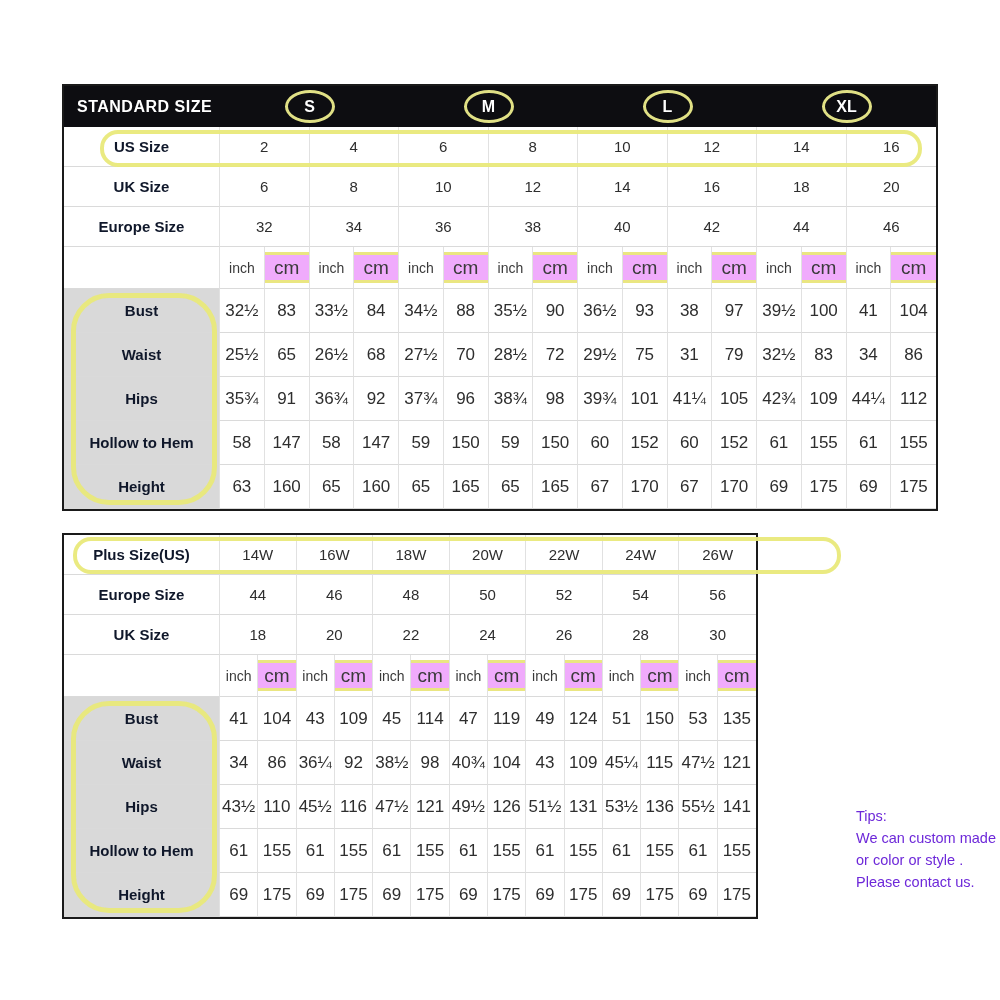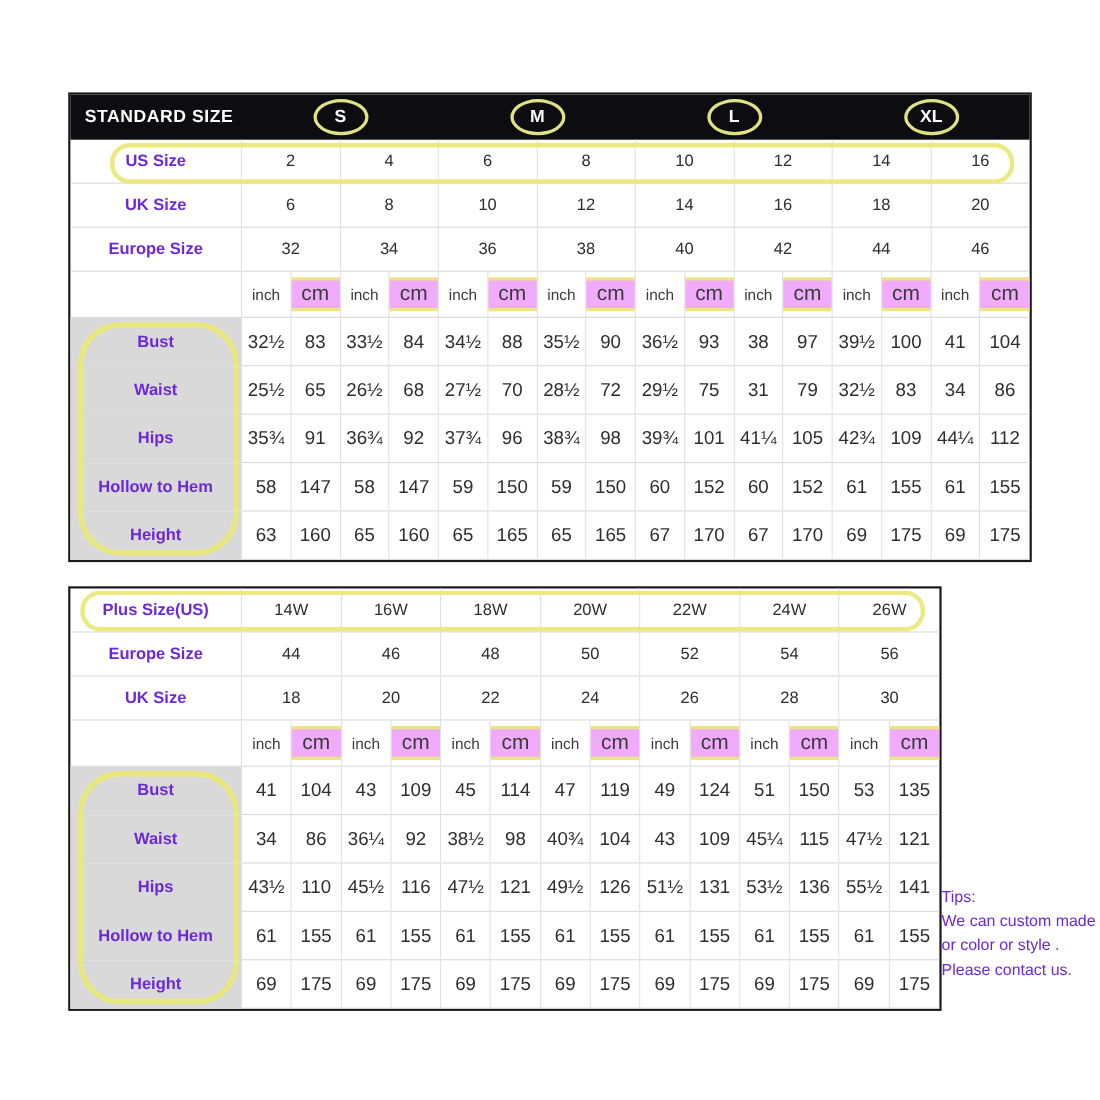--- a/index.html
+++ b/index.html
@@ -18,21 +18,21 @@
   }
 
   
   .size-table {
     position: absolute;
     border: 2px solid #1a1a1a;
     background: #ffffff;
     box-sizing: border-box;
   }
   #standard-table { left: 62px; top: 84px;  width: 876px; }
-  #plus-table     { left: 62px; top: 533px; width: 794px; }
+  #plus-table     { left: 62px; top: 533px; width: 696px; }
 
   .black-header {
     display: grid;
     grid-template-columns: 156px repeat(4, 1fr);
     height: 41px;
     background: #0d0d11;
     color: #ffffff;
     align-items: center;
   }
   .black-header .hdr-title {
@@ -66,21 +66,21 @@
     align-items: center;
     justify-content: center;
     border-right: 1px solid #e1e1e1;
     border-bottom: 1px solid #dadada;
     box-sizing: border-box;
     color: #2e2e2e;
     overflow: hidden;
     white-space: nowrap;
   }
   .cell:last-child { border-right: none; }
-  .lbl  { font-weight: bold; font-size: 15px; color: #6d28d9; }
+  .lbl  { font-weight: bold; font-size: 15px; color: #0f172a; }
   .gray { background: #d9d9d9; }
   .sz   { font-size: 15px; }
   .unit { font-size: 14px; color: #3a3a3a; }
   .meas { font-size: 17px; }
 
   .cmbox {
     display: inline-block;
     padding: 3px 23px;
     border: 3px solid rgba(233,233,122,0.95);
     background: #f0abfc;

